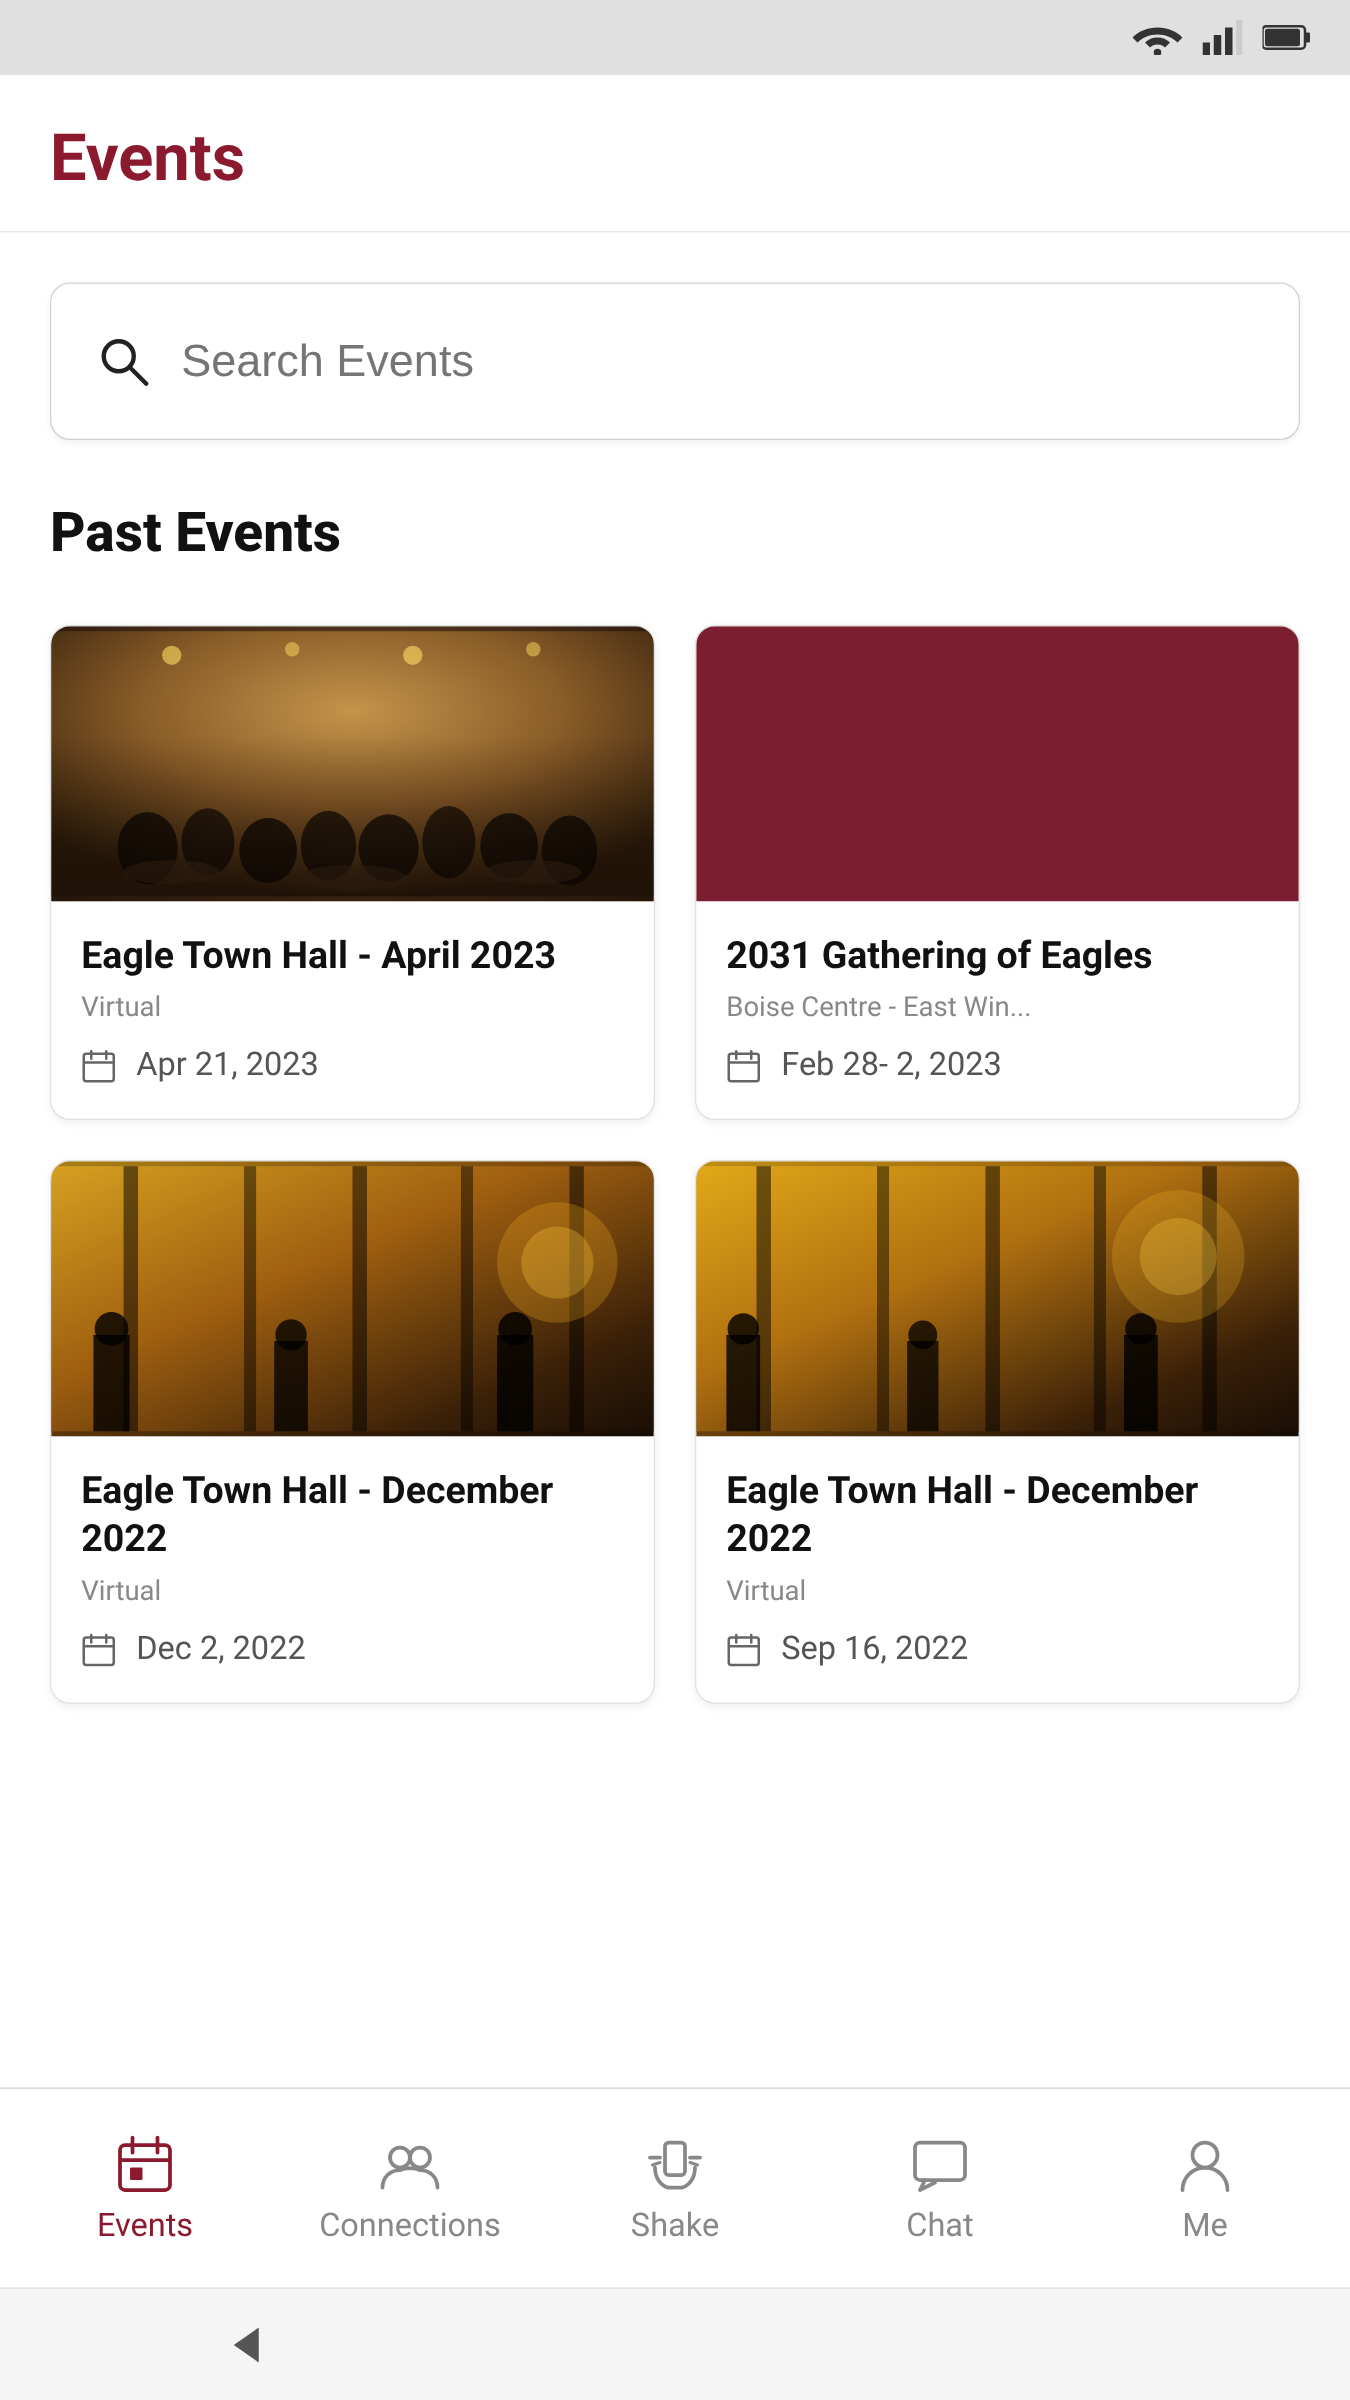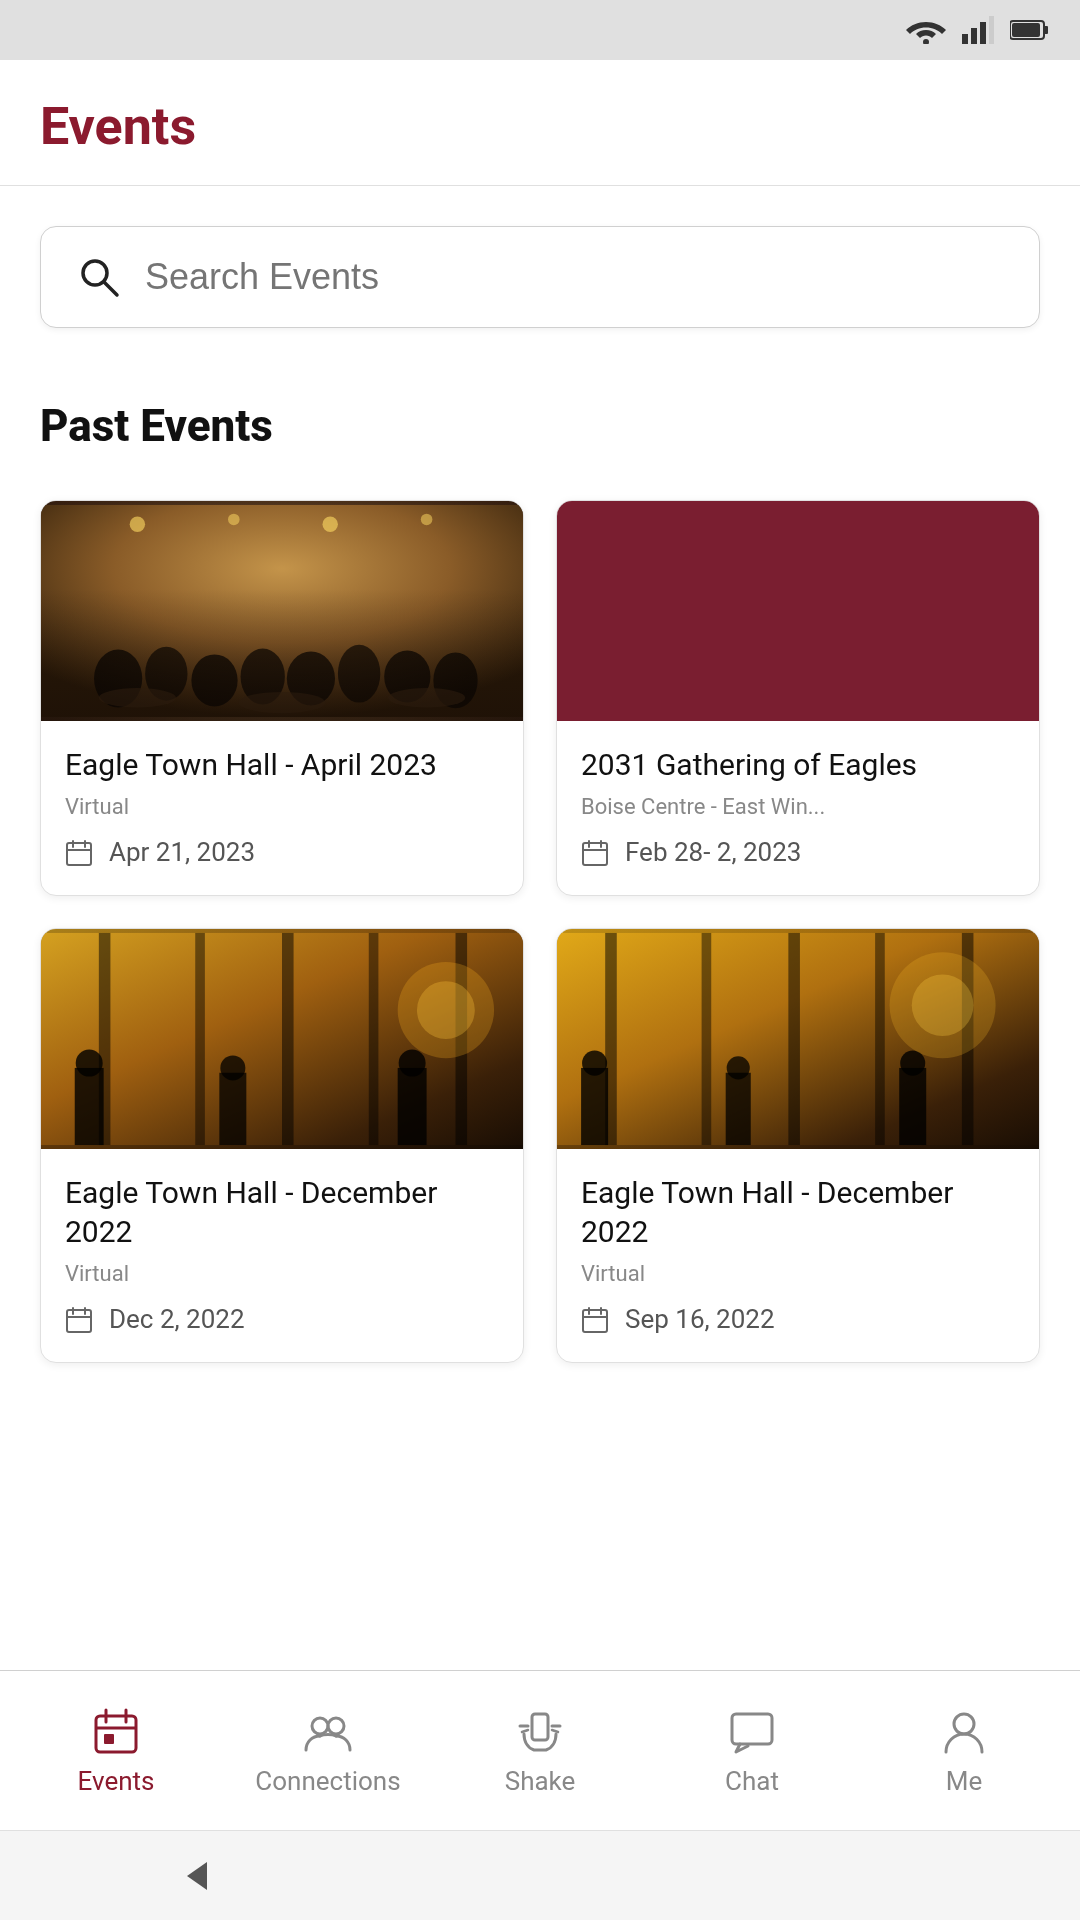--- a/index.html
+++ b/index.html
@@ -42,25 +42,25 @@
       flex: 1;
       background: #ffffff;
       padding: 40px 40px 0 40px;
     }
 
     
     .search-container {
       background: #ffffff;
       border: 1.5px solid #d0d0d0;
       border-radius: 16px;
-      padding: 28px 36px;
+      padding: 40px 36px;
       display: flex;
       align-items: center;
       gap: 24px;
-      margin-bottom: 72px;
+      margin-bottom: 48px;
       box-shadow: 0 2px 6px rgba(0,0,0,0.06);
     }
     .search-icon-wrap {
       display: flex;
       align-items: center;
     }
     .search-input {
       border: none;
       outline: none;
       font-size: 36px;
@@ -92,21 +92,21 @@
       border: 1px solid #e0e0e0;
       overflow: hidden;
       box-shadow: 0 2px 8px rgba(0,0,0,0.07);
       cursor: pointer;
     }
     .event-card-body {
       padding: 24px 24px 28px 24px;
     }
     .event-card-title {
       font-size: 30px;
-      font-weight: 400;
+      font-weight: 700;
       color: #111;
       margin-bottom: 10px;
       line-height: 1.3;
     }
     .event-card-location {
       font-size: 22px;
       color: #888;
       margin-bottom: 18px;
     }
     .event-card-date {

